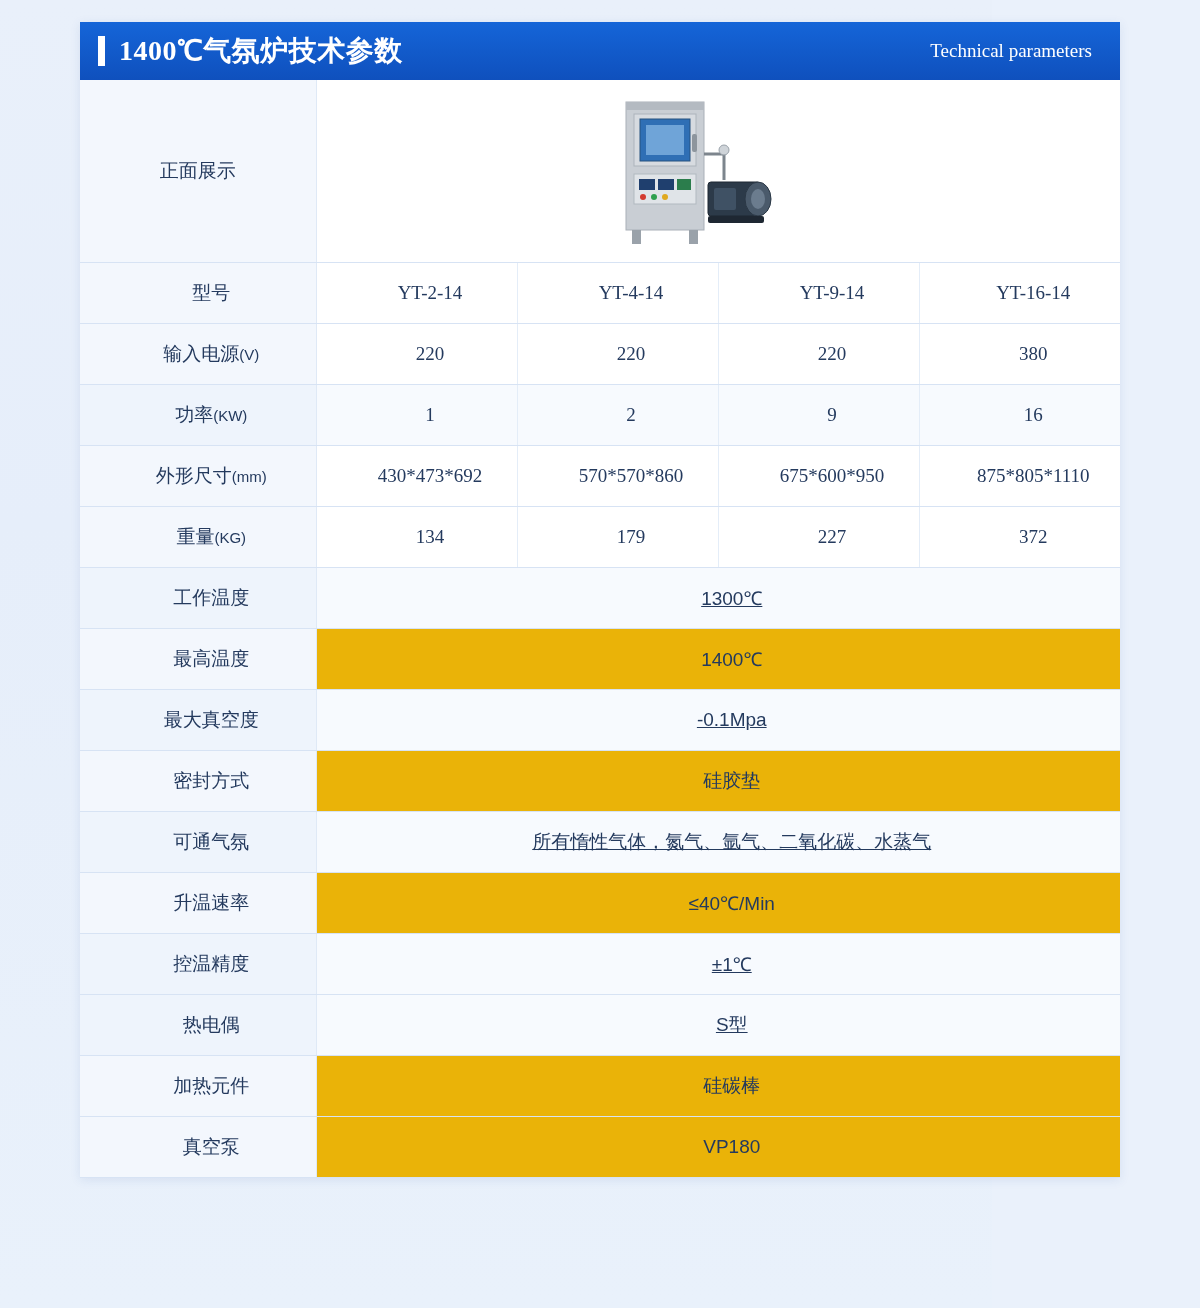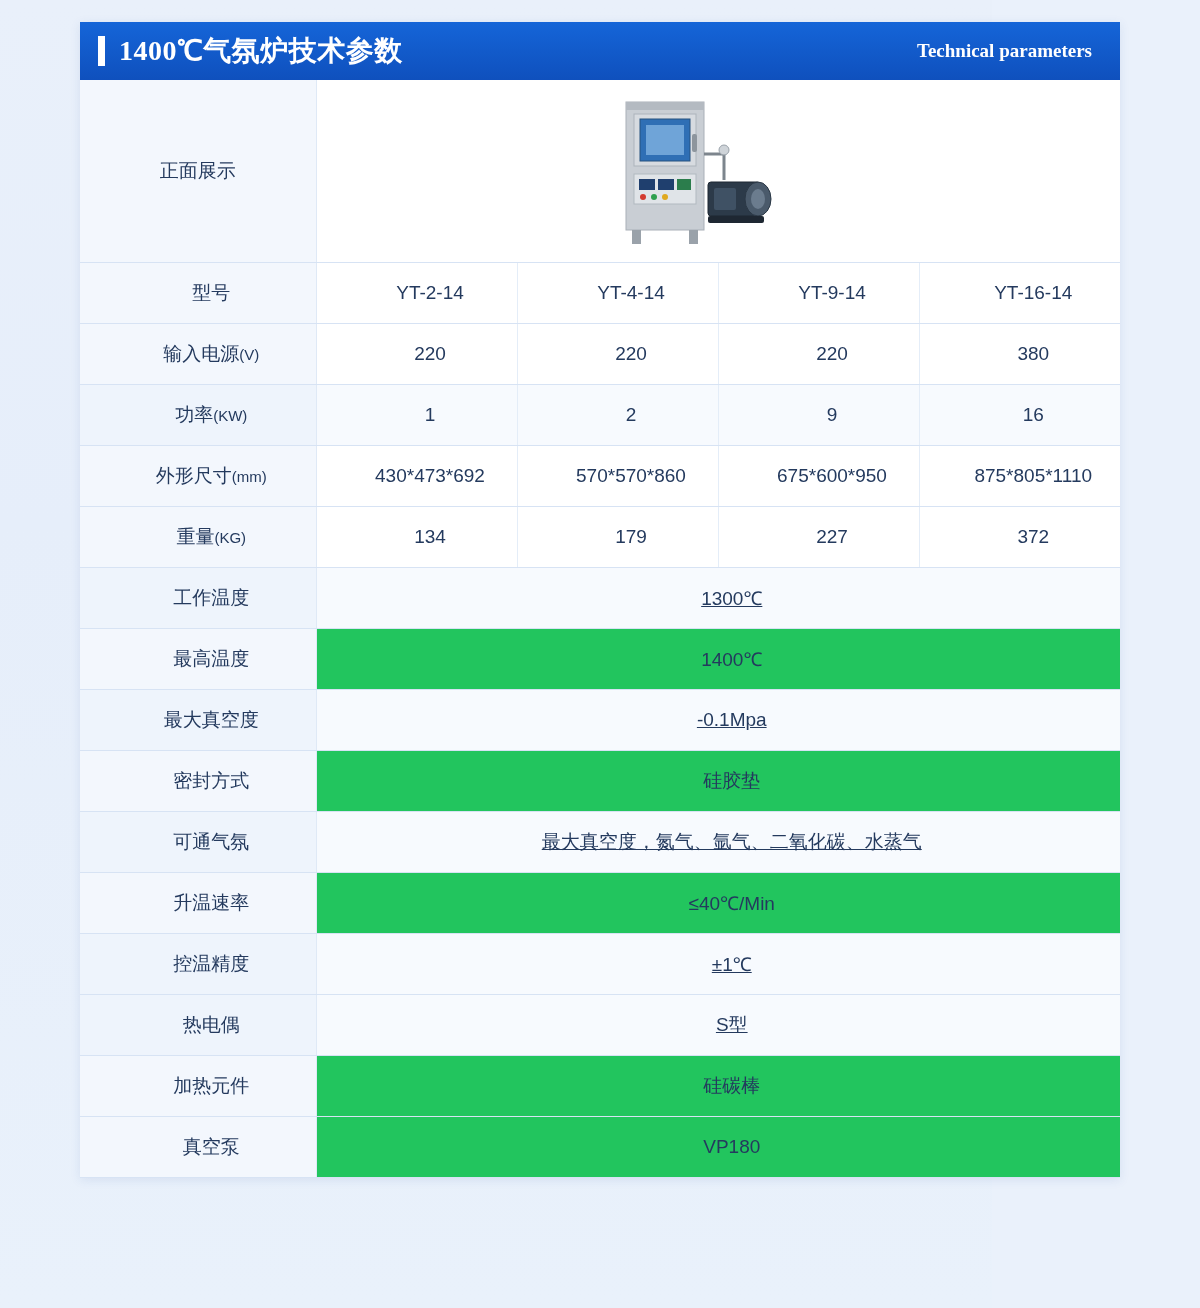--- a/index.html
+++ b/index.html
@@ -52,21 +52,21 @@
     color: #ffffff;
     font-family: "Liberation Serif", serif;
     font-size: 28px;
     font-weight: bold;
     letter-spacing: 0.5px;
   }
   .header-sub {
     color: #ffffff;
     font-family: "Liberation Serif", serif;
     font-size: 19px;
-    font-weight: bold;
+    font-weight: normal;
     padding-right: 8px;
   }
   
   table.spec {
     width: 1040px;
     border-collapse: collapse;
     table-layout: fixed;
   }
   table.spec td {
     border-bottom: 1px solid #d7e3f4;
@@ -90,29 +90,30 @@
   }
   tr.alt td {
     background: #f7fafe;
   }
   tr.alt td.label {
     background: #eef4fc;
   }
   td.value {
     background: #ffffff;
     border-right: 1px solid #e4edf8;
+    font-family: Liberation Serif, serif;
   }
   tr.alt td.value {
     background: #f7fafe;
   }
   td.value.last {
     border-right: none;
   }
   td.span-all {
-    background: #22c55e;
+    background: #eab308;
     border-right: none;
   }
   tr.alt td.span-all {
     background: #f7fafe;
     text-decoration: underline;
   }
   tr.row-h td { height: 60px; padding-left: 27px; }
   tr.image-row td {
     height: 182px;
     border-bottom: 1px solid #d7e3f4;
@@ -248,21 +249,21 @@
           <td class="span-all" colspan="4">-0.1Mpa</td>
         </tr>
 
         <tr class="row-h">
           <td class="label">密封方式</td>
           <td class="span-all" colspan="4">硅胶垫</td>
         </tr>
 
         <tr class="row-h alt">
           <td class="label">可通气氛</td>
-          <td class="span-all" colspan="4">最大真空度，氮气、氩气、二氧化碳、水蒸气</td>
+          <td class="span-all" colspan="4">所有惰性气体，氮气、氩气、二氧化碳、水蒸气</td>
         </tr>
 
         <tr class="row-h">
           <td class="label">升温速率</td>
           <td class="span-all" colspan="4">≤40℃/Min</td>
         </tr>
 
         <tr class="row-h alt">
           <td class="label">控温精度</td>
           <td class="span-all" colspan="4">±1℃</td>

